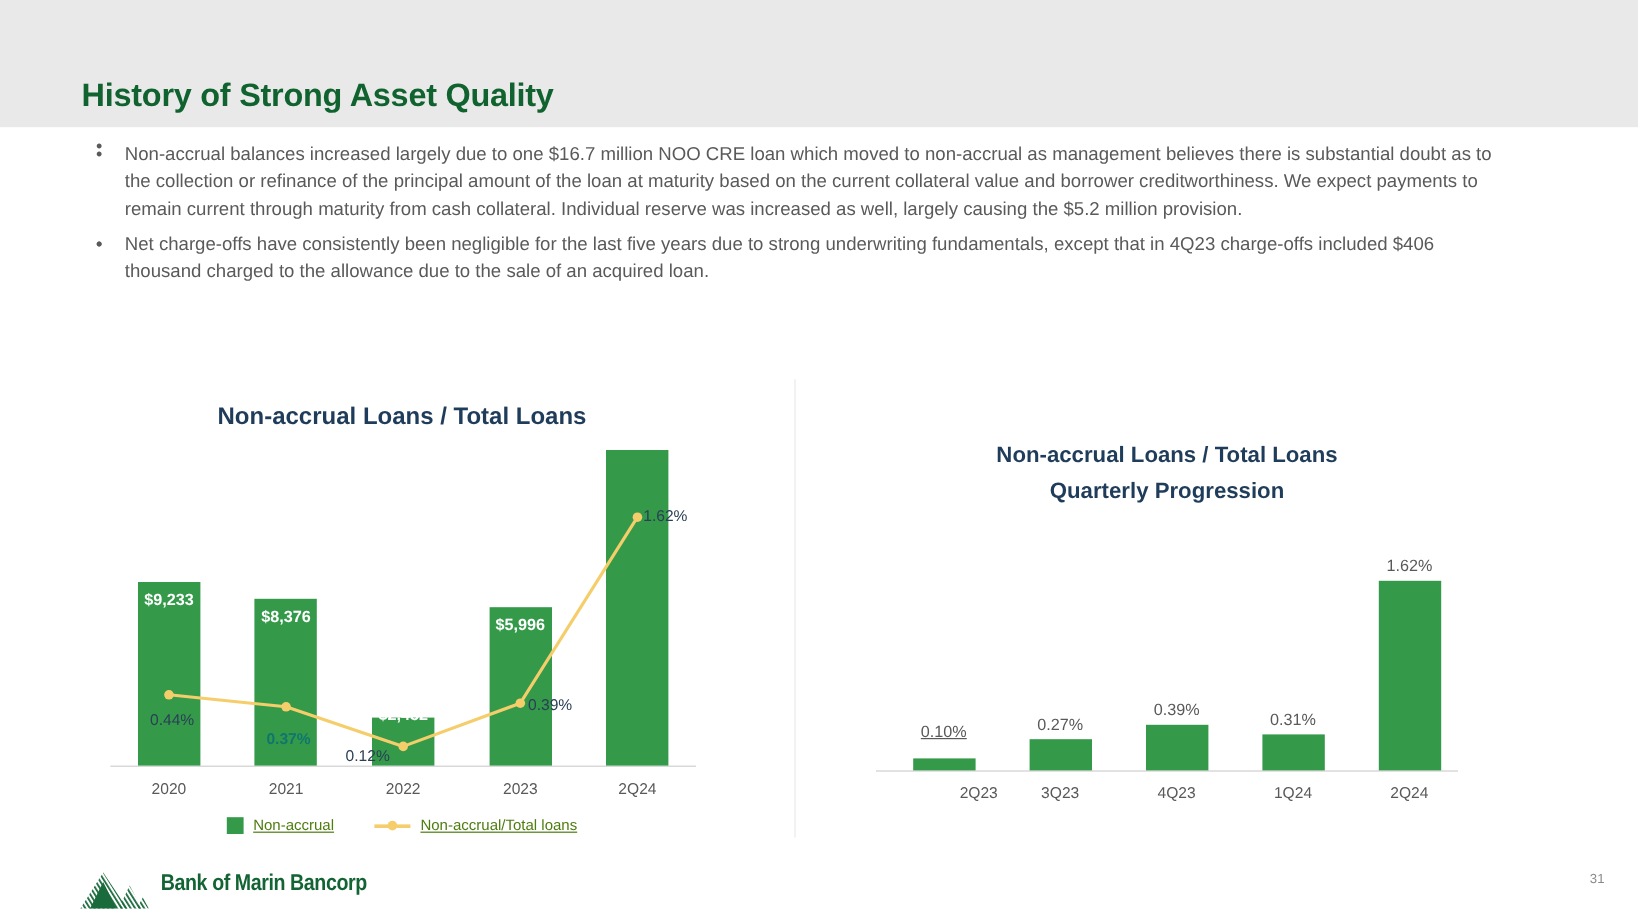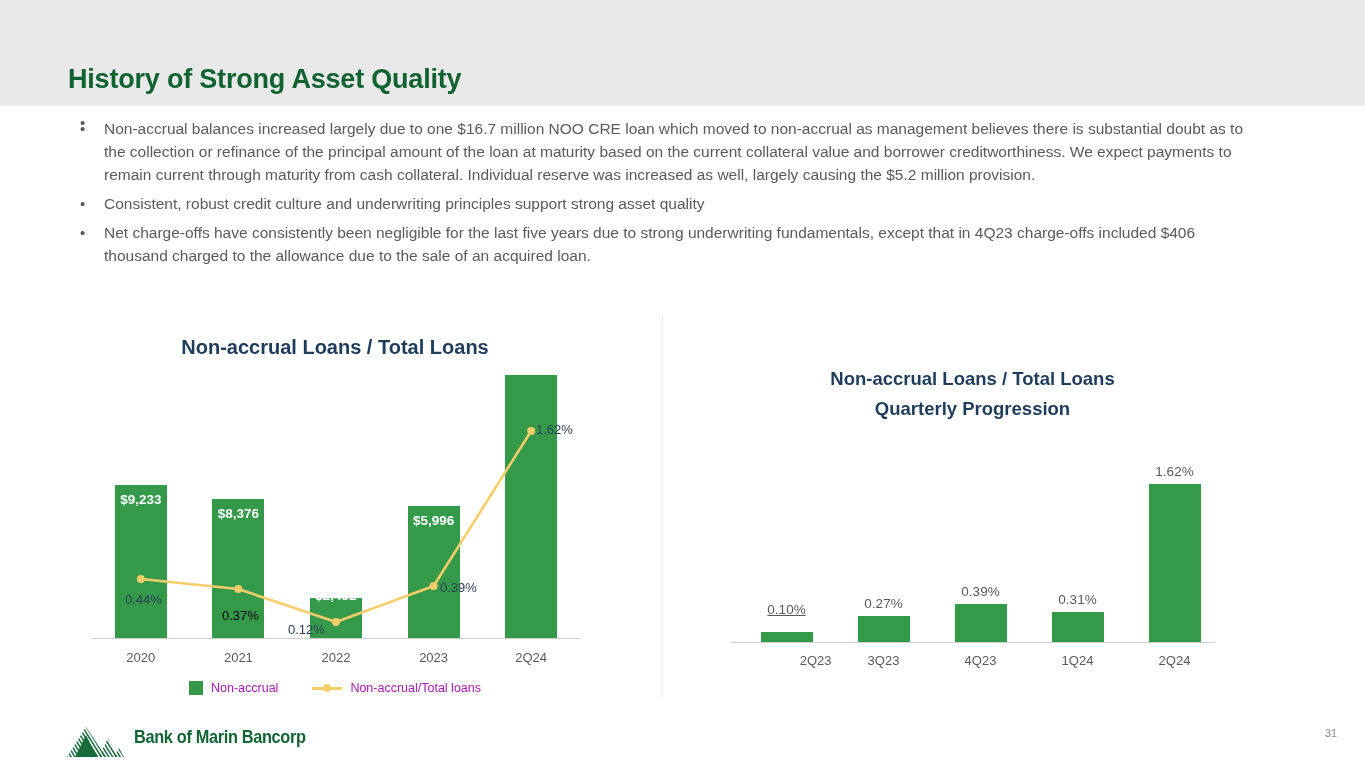--- a/index.html
+++ b/index.html
@@ -80,21 +80,21 @@
   svg.line-layer{position:absolute;left:0;top:0;overflow:visible;}
 
   
   .legend{position:absolute;left:95px;top:681px;width:480px;
     display:flex;justify-content:center;align-items:center;gap:34px;}
   .legend-item{display:flex;align-items:center;gap:8px;}
   .legend-swatch{width:14px;height:14px;background:#349a4a;}
   .legend-line{width:30px;height:14px;position:relative;}
   .legend-line:before{content:"";position:absolute;left:0;top:6px;width:30px;height:2.5px;background:#f5ce6b;}
   .legend-line:after{content:"";position:absolute;left:11px;top:3px;width:8px;height:8px;border-radius:50%;background:#f5ce6b;}
-  .legend-label{font-size:12.5px;color:#a21caf;white-space:nowrap;}
+  .legend-label{font-size:12.5px;color:#4d7c0f;white-space:nowrap;text-decoration:underline;}
 
   
   .footer-logo{position:absolute;left:66px;top:726px;display:flex;align-items:flex-start;gap:10px;}
   .logo-mark{width:58px;height:33px;}
   .logo-text{
     font-size:19px;font-weight:bold;color:#136434;
     font-family:"Liberation Sans", sans-serif;letter-spacing:-0.4px;
     transform:scaleX(0.86);transform-origin:left center;white-space:nowrap;
   }
   .page-number{
@@ -113,21 +113,20 @@
   <div class="bullets">
     <div class="bullet">
       <span class="dot">•</span>
     </div>
     <div class="bullet">
       <span class="dot">•</span>
       <span>Non-accrual balances increased largely due to one $16.7 million NOO CRE loan which moved to non-accrual as management believes there is substantial doubt as to the collection or refinance of the principal amount of the loan at maturity based on the current collateral value and borrower creditworthiness. We expect payments to remain current through maturity from cash collateral. Individual reserve was increased as well, largely causing the $5.2 million provision.</span>
     </div>
     <div class="bullet">
       <span class="dot">•</span>
-      <span>Consistent, robust credit culture and underwriting principles support strong asset quality</span>
     </div>
     <div class="bullet">
       <span class="dot">•</span>
       <span>Net charge-offs have consistently been negligible for the last five years due to strong underwriting fundamentals, except that in 4Q23 charge-offs included $406 thousand charged to the allowance due to the sale of an acquired loan.</span>
     </div>
   </div>
 
   <div class="v-divider"></div>
 
   <div class="chart" id="left-chart">
@@ -151,21 +150,21 @@
         <div class="cat-label" style="left: 394.2px; top: 280px; width: 90px;">2Q24</div>
         <svg class="line-layer" width="488" height="272">
           <polyline points="48.8,209 146.39999999999998,219 244,252 341.59999999999997,216 439.2,61" fill="none" stroke="#f5ce6b" stroke-width="2.6" stroke-linejoin="round" stroke-linecap="round"></polyline>
           <circle cx="48.8" cy="209" r="4" fill="#f5ce6b"></circle>
           <circle cx="146.39999999999998" cy="219" r="4" fill="#f5ce6b"></circle>
           <circle cx="244" cy="252" r="4" fill="#f5ce6b"></circle>
           <circle cx="341.59999999999997" cy="216" r="4" fill="#f5ce6b"></circle>
           <circle cx="439.2" cy="61" r="4" fill="#f5ce6b"></circle>
         </svg>
         <div class="pct-label" style="left: 33px; top: 222px; color: rgb(43, 63, 85);">0.44%</div>
-        <div class="pct-label" style="left: 130px; top: 238px; color: #000000;">0.37%</div>
+        <div class="pct-label" style="left: 130px; top: 238px; color: #0f766e; font-weight: bold;">0.37%</div>
         <div class="pct-label" style="left: 196px; top: 252px; color: rgb(43, 63, 85);">0.12%</div>
         <div class="pct-label" style="left: 348px; top: 210px; color: rgb(43, 63, 85);">0.39%</div>
         <div class="pct-label" style="left: 444px; top: 52px; color: rgb(43, 63, 85);">1.62%</div>
       </div>
   </div>
 
   <div class="legend">
     <div class="legend-item">
       <span class="legend-swatch"></span>
       <span class="legend-label">Non-accrual</span>

